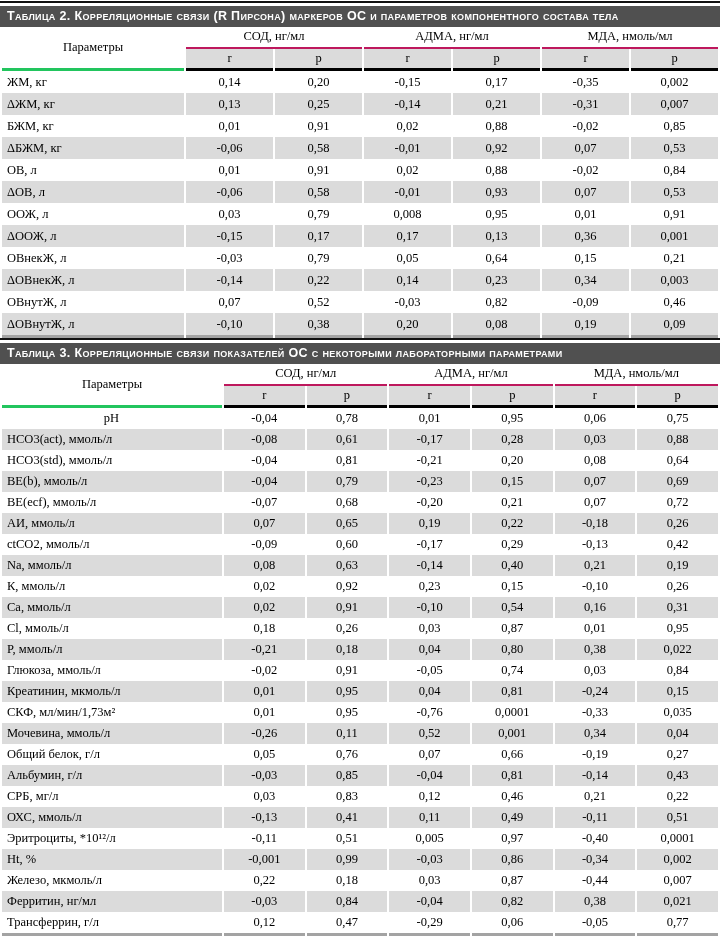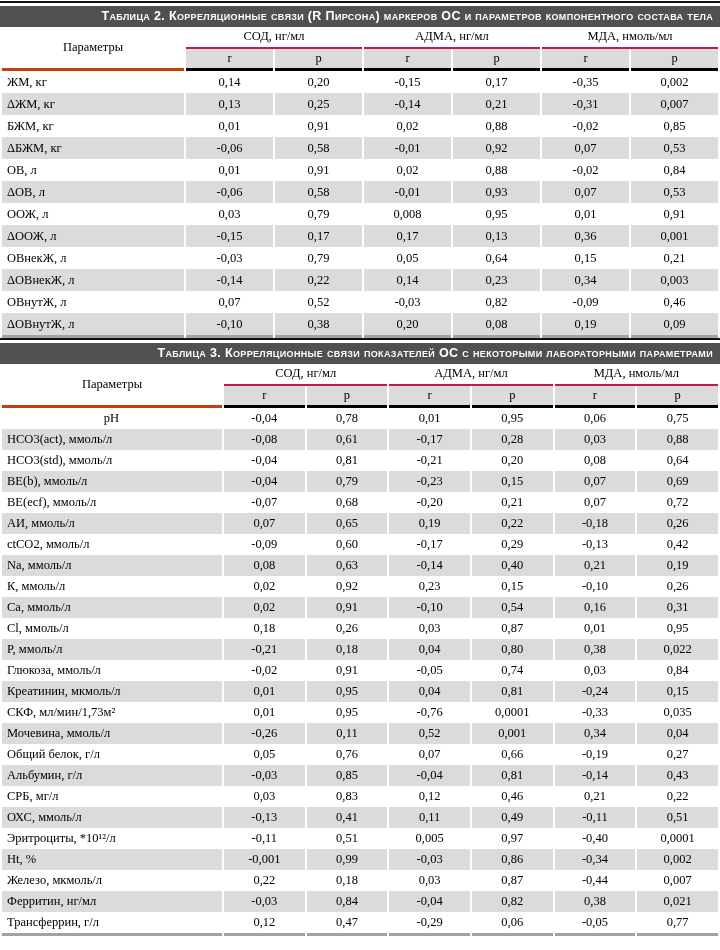--- a/index.html
+++ b/index.html
@@ -17,33 +17,32 @@
   .table-block{width:720px;}
   .block-gap{}
   .top-rule{height:2px;background:var(--rule);}
   .title-bar{
     margin-top:3px;
     background:var(--title-bg);color:#ffffff;
     font-family:"Liberation Sans", sans-serif;
     font-weight:700;font-variant:small-caps;letter-spacing:.35px;
     font-size:12.5px;line-height:13px;
     padding:4px 7px 4px;
-    text-align:right;
   }
   table.data-table{
     width:720px;table-layout:fixed;
     border-collapse:separate;border-spacing:2px 0;
     font-size:12.5px;line-height:15px;
   }
   table.data-table th, table.data-table td{
     font-weight:400;vertical-align:middle;overflow:hidden;white-space:nowrap;
   }
   th.param-h{
     background:#ffffff;text-align:center;
-    border-bottom:3px solid #c2410c;
+    border-bottom:3px solid #22c55e;
     font-size:12.5px;
   }
   th.group-h{
     background:#ffffff;text-align:center;
     padding:2px 2px 3px;
     border-bottom:2px solid #be185d;
   }
   th.rp-h{
     background:var(--stripe);text-align:center;
     padding:2px 2px;

